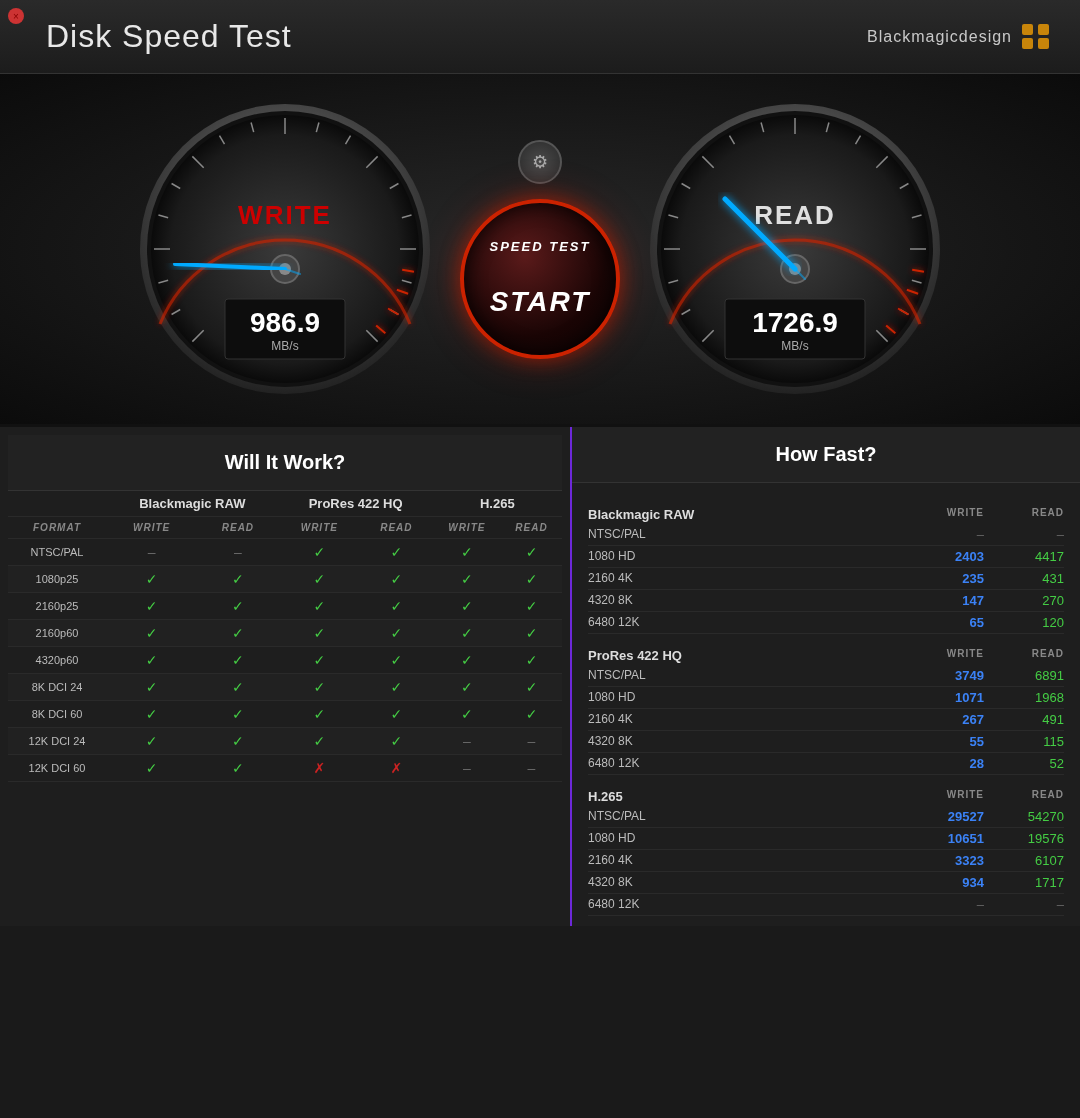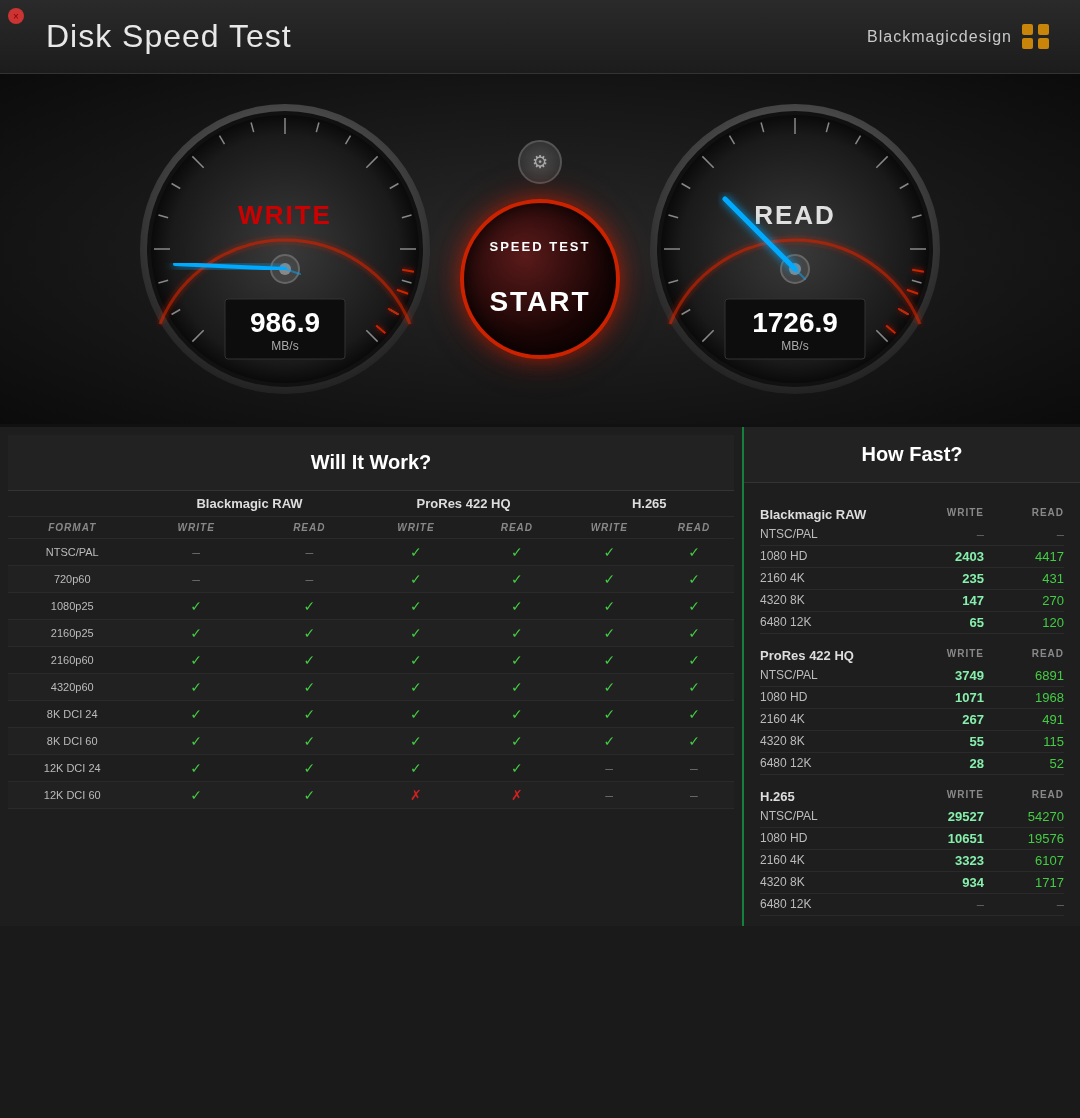--- a/index.html
+++ b/index.html
@@ -106,20 +106,21 @@
       border-radius: 50%;
       background: radial-gradient(circle at 40% 35%, #5a1a1a, #1a0505 60%, #0a0000);
       border: 4px solid #cc2200;
       box-shadow: 0 0 20px rgba(200,30,0,0.6), 0 0 40px rgba(200,30,0,0.3), inset 0 0 20px rgba(0,0,0,0.8);
       display: flex;
       flex-direction: column;
       align-items: center;
       justify-content: center;
       cursor: pointer;
       text-align: center;
+      font-style: italic;
     }
     .start-button-text1 {
       font-size: 13px;
       font-weight: 600;
       color: #fff;
       letter-spacing: 2px;
     }
     .start-button-text2 {
       font-size: 28px;
       font-weight: 700;
@@ -128,25 +129,25 @@
       margin-top: 32px;
     }
 
     
     .data-section {
       display: flex;
       background: #1e1e1e;
     }
     .will-it-work {
       flex: 1;
-      border-right: 2px solid #15803d;
+      border-right: 2px solid #6d28d9;
       padding: 8px;
     }
     .how-fast {
-      width: 336px;
+      width: 508px;
       padding: 0;
     }
 
     .section-header {
       text-align: center;
       padding: 16px;
       font-size: 20px;
       font-weight: 700;
       color: #fff;
       background: #222;
@@ -233,21 +234,21 @@
       padding: 3px 0;
       border-bottom: 1px solid #2a2a2a;
     }
     .hf-format {
       font-size: 12px;
       color: #bbb;
     }
     .hf-write {
       font-size: 13px;
       font-weight: 700;
-      color: #86efac;
+      color: #3b82f6;
       text-align: right;
     }
     .hf-read {
       font-size: 13px;
       font-weight: 400;
       color: #44cc44;
       text-align: right;
     }
     .hf-dash {
       font-size: 13px;
@@ -481,29 +482,20 @@
       <tr>
             <td class="wiw-format-col">NTSC/PAL</td>
             <td class="dash-gray">–</td>
             <td class="dash-gray">–</td>
             <td class="check-green">✓</td>
             <td class="check-green">✓</td>
             <td class="check-green">✓</td>
             <td class="check-green">✓</td>
           </tr>
           <tr>
-            <td class="wiw-format-col">720p60</td>
-            <td class="dash-gray">–</td>
-            <td class="dash-gray">–</td>
-            <td class="check-green">✓</td>
-            <td class="check-green">✓</td>
-            <td class="check-green">✓</td>
-            <td class="check-green">✓</td>
-          </tr>
-          <tr>
             <td class="wiw-format-col">1080p25</td>
             <td class="check-green">✓</td>
             <td class="check-green">✓</td>
             <td class="check-green">✓</td>
             <td class="check-green">✓</td>
             <td class="check-green">✓</td>
             <td class="check-green">✓</td>
           </tr>
           <tr>
             <td class="wiw-format-col">2160p25</td>

